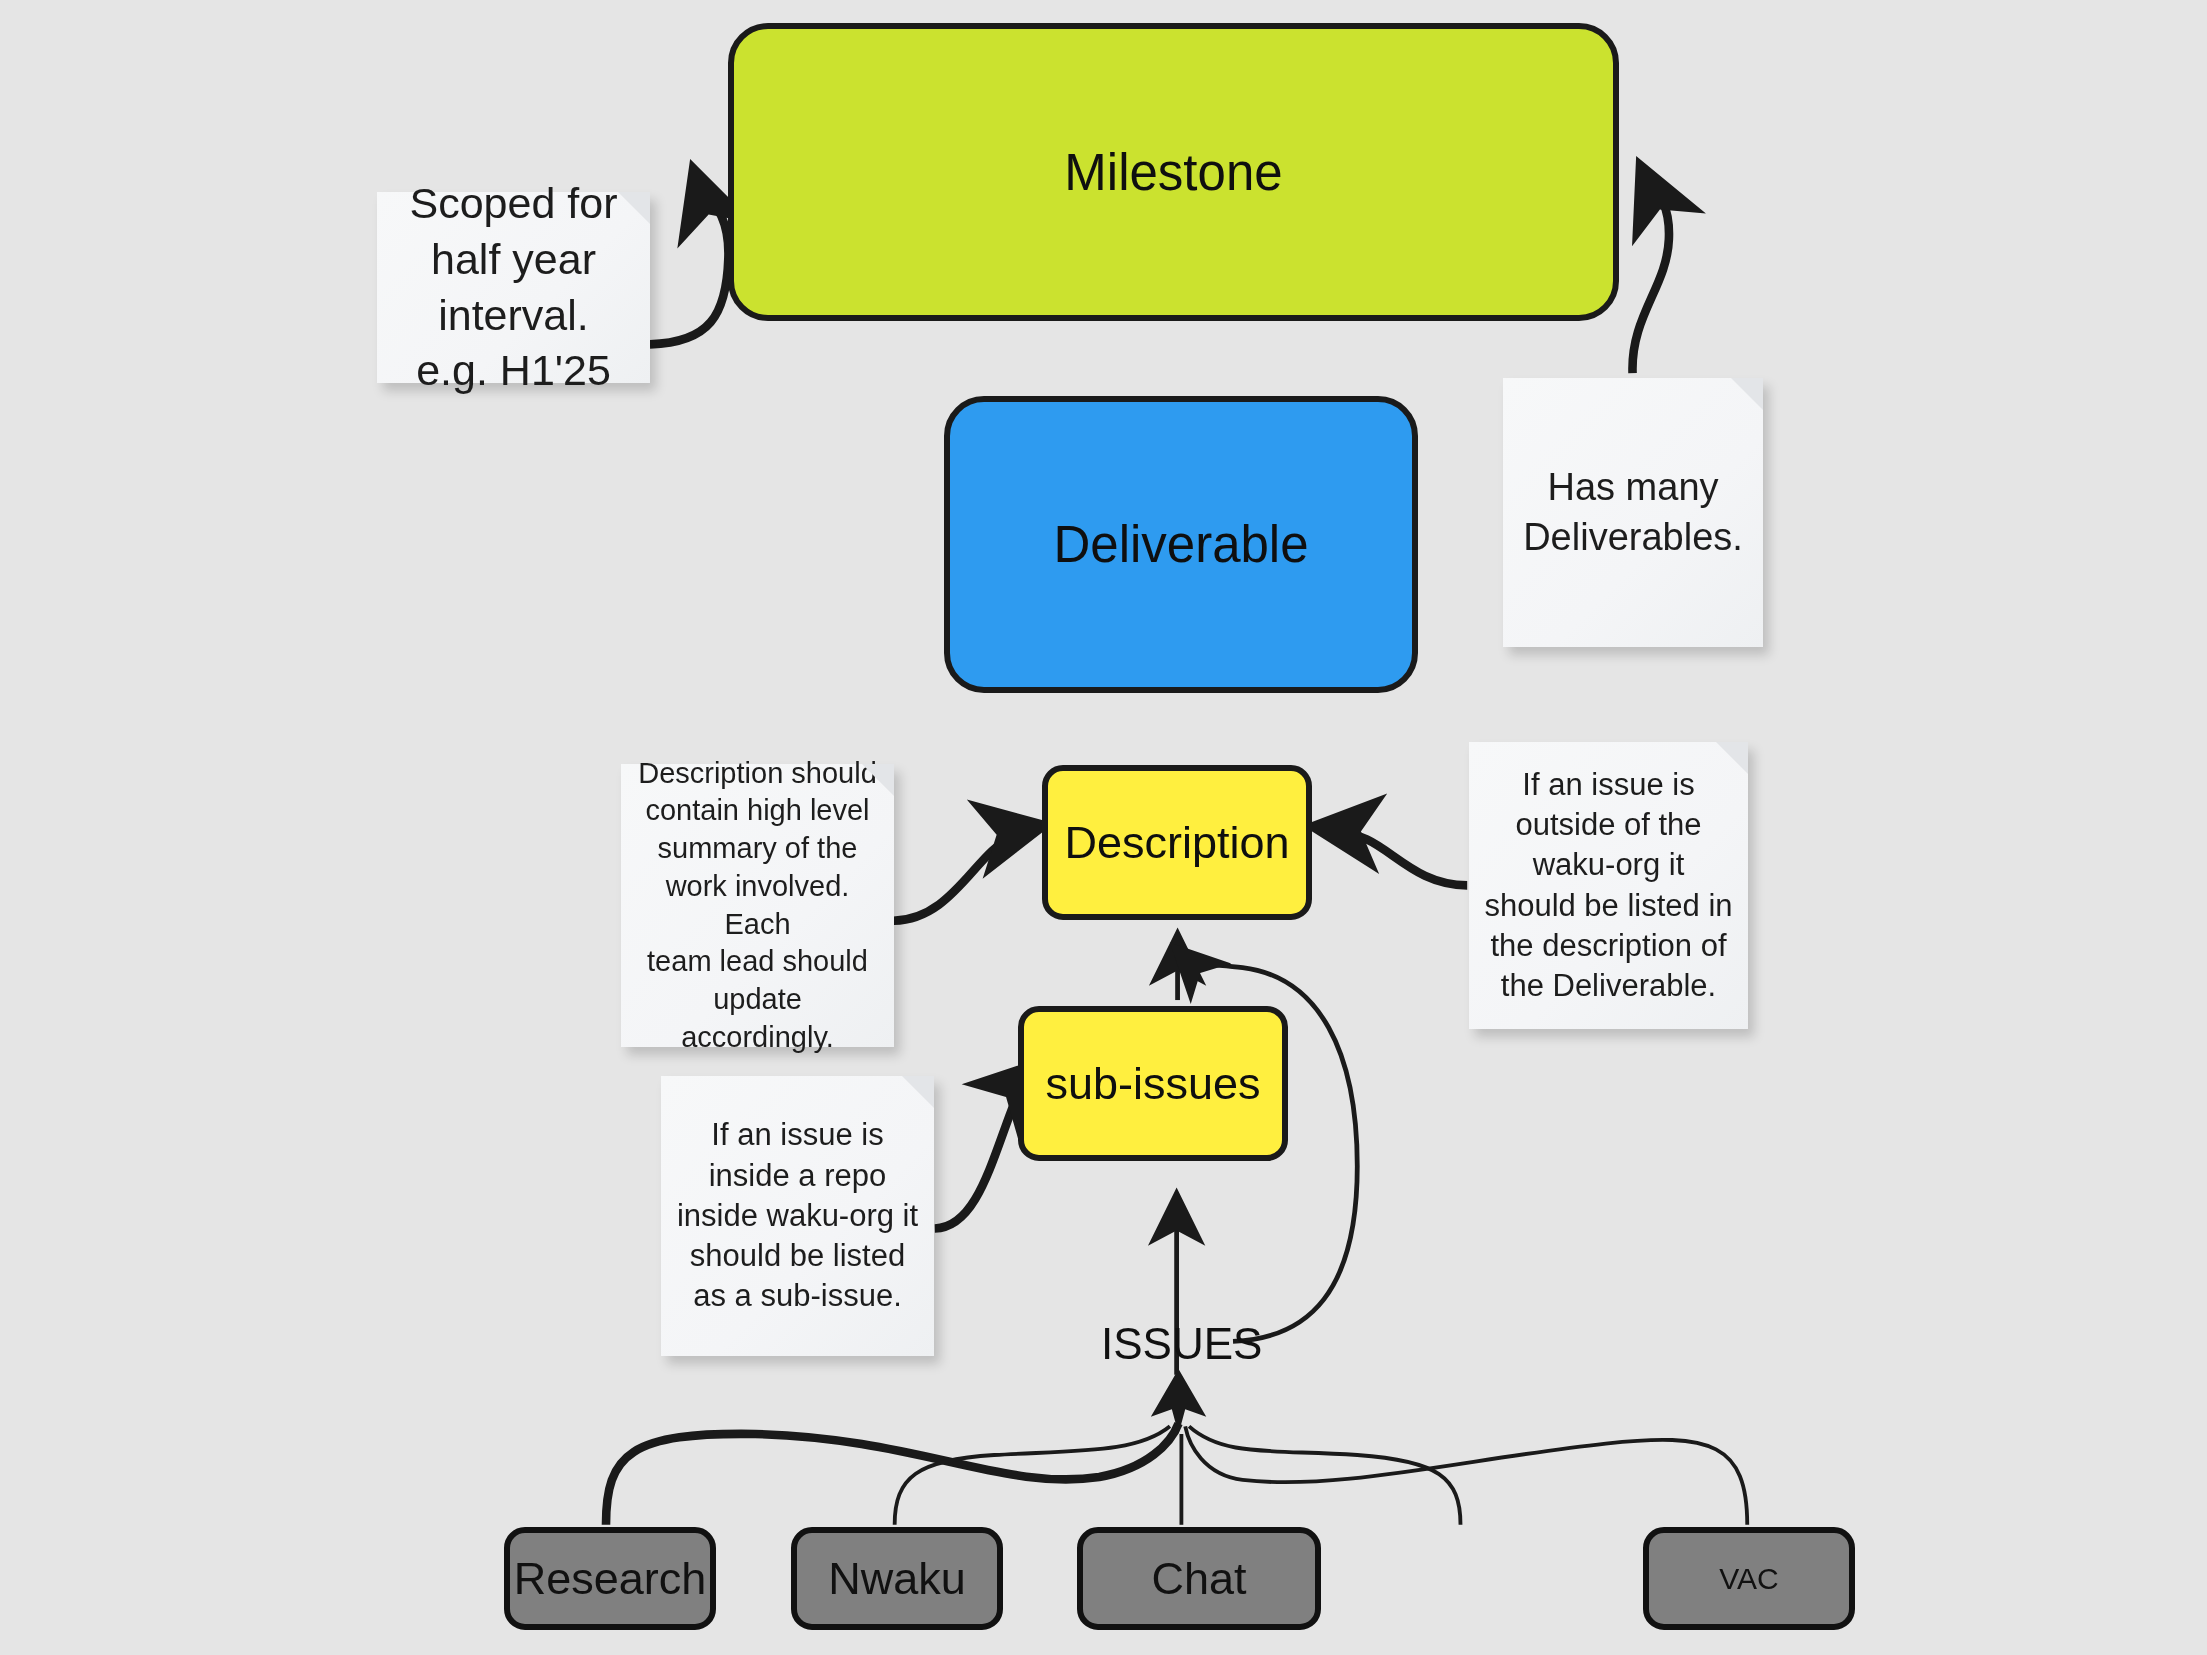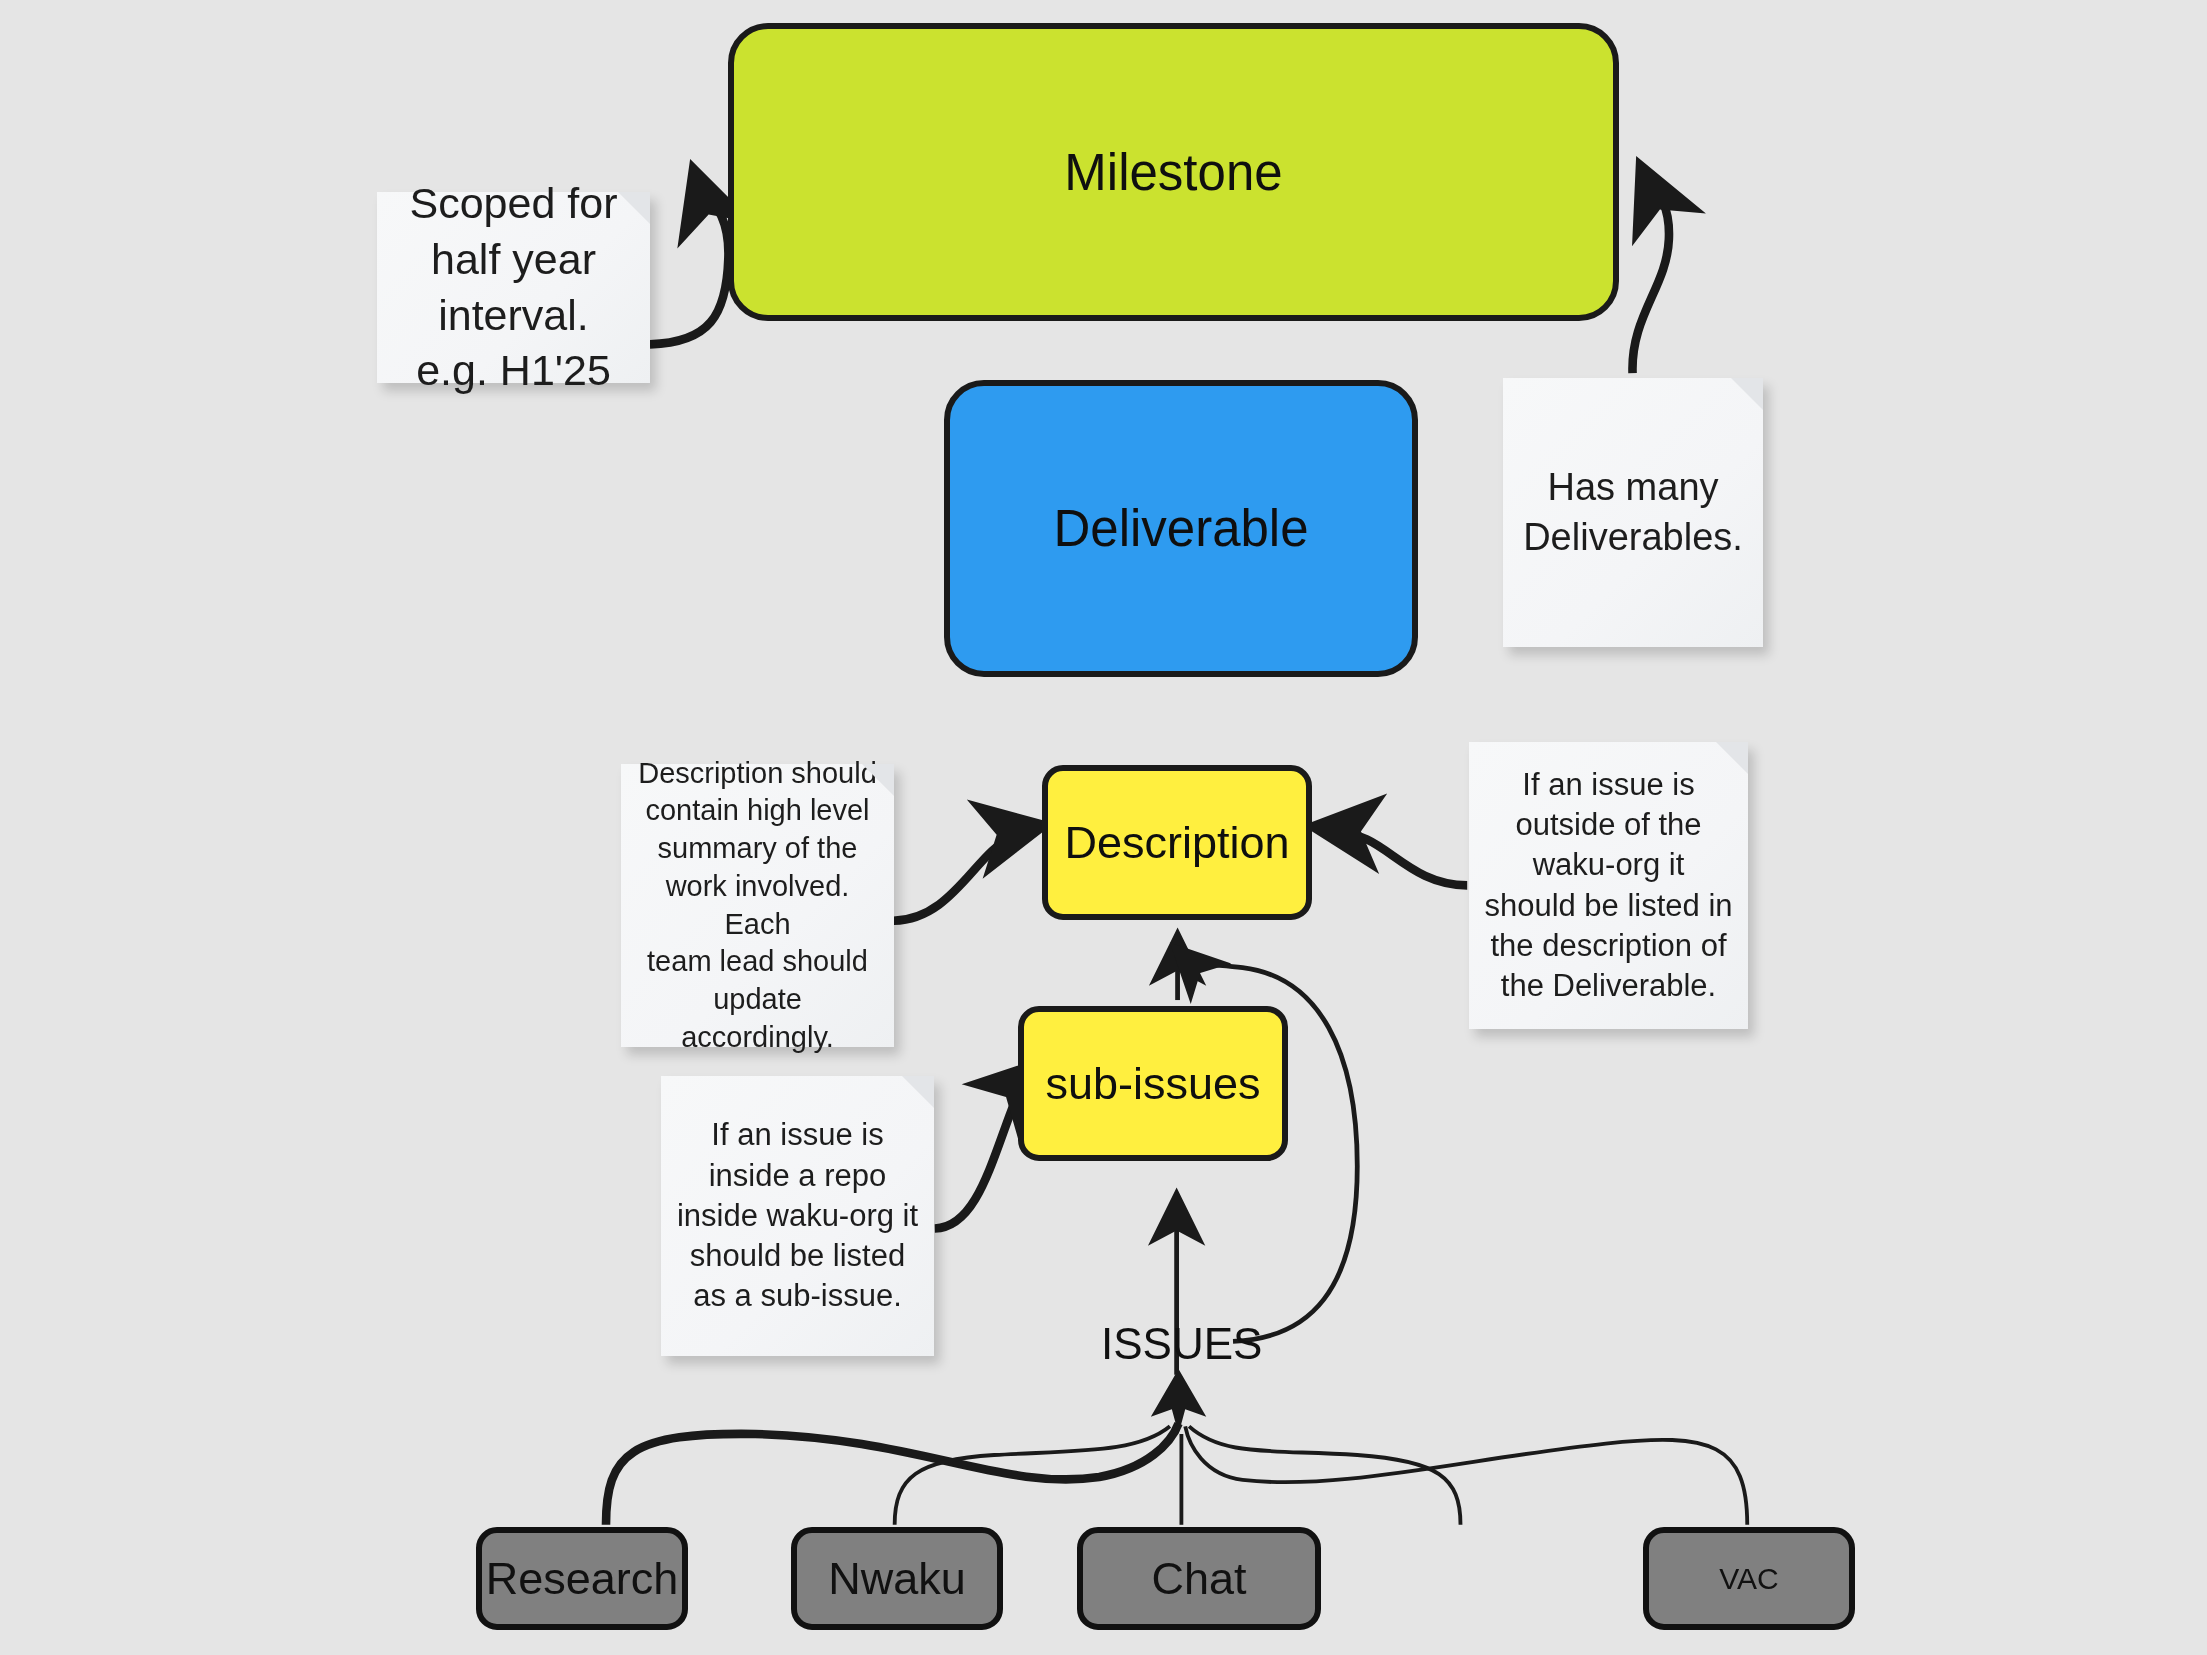--- a/index.html
+++ b/index.html
@@ -42,21 +42,21 @@
     left: 728px;
     top: 23px;
     width: 891px;
     height: 298px;
     background: #cbe22f;
     font-size: 51px;
     border-radius: 40px;
   }
   .node-deliverable {
     left: 944px;
-    top: 380px;
+    top: 396px;
     width: 474px;
     height: 297px;
     background: #2e9bf0;
     font-size: 51px;
     border-radius: 40px;
   }
   .node-description {
     left: 1042px;
     top: 765px;
     width: 270px;
@@ -82,21 +82,21 @@
     justify-content: center;
     text-align: center;
     background: #808080;
     border: 6.7px solid #111111;
     border-radius: 21px;
     color: #111111;
     height: 103px;
     top: 1527px;
     z-index: 3;
   }
-  .repo-0 { left: 476px;  width: 212px; font-size: 45px; }
+  .repo-0 { left: 504px;  width: 212px; font-size: 45px; }
   .repo-1 { left: 791px;  width: 212px; font-size: 45px; }
   .repo-2 { left: 1077px; width: 244px; font-size: 45px; }
   .repo-3 { left: 1356px; width: 212px; font-size: 38px; }
   .repo-4 { left: 1643px; width: 212px; font-size: 30px; }
 
   .sticky {
     position: absolute;
     box-sizing: border-box;
     background: linear-gradient(135deg, #f7f8f9 0%, #f4f5f7 60%, #eef0f2 100%);
     box-shadow: 5.7px 7.6px 10.5px rgba(0,0,0,0.17);

